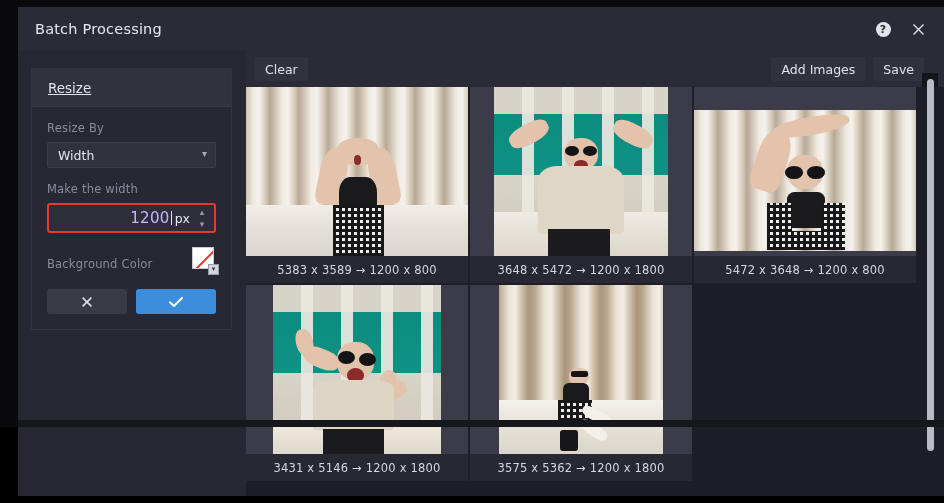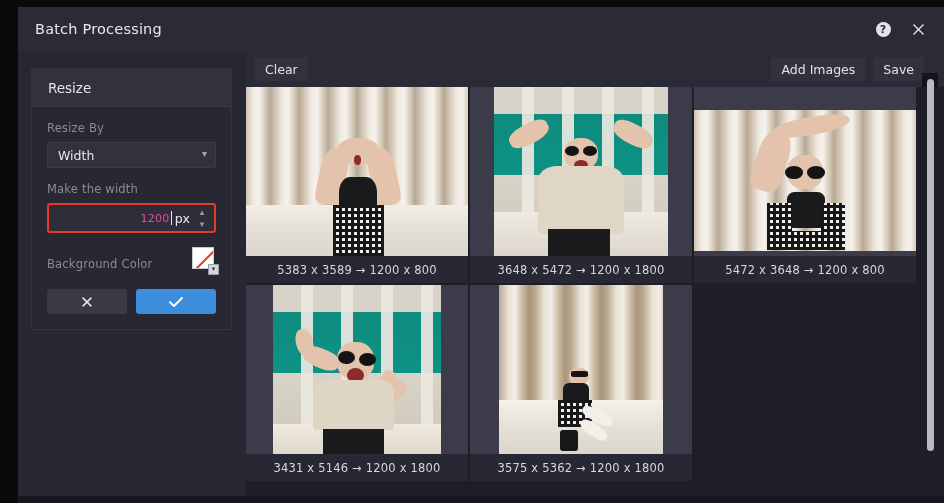--- a/index.html
+++ b/index.html
@@ -6,21 +6,21 @@
   html, body {
     margin: 0; padding: 0;
     width: 944px; height: 503px;
     overflow: hidden;
     background: #000000;
     font-family: "DejaVu Sans", "Liberation Sans", sans-serif;
   }
 
   #app {
     position: relative;
-    width: 944px; height: 503px;
+    width: 944px; height: 427px;
     background: #0a0a0c;
   }
 
   
   #dialog {
     position: absolute;
     left: 18px; top: 7px;
     width: 926px; height: 489px;
     background: #272733;
     display: flex;
@@ -92,20 +92,21 @@
   }
   #panel-header {
     height: 38px;
     background: #32323e;
     display: flex;
     align-items: center;
     padding-left: 16px;
     font-size: 13.5px;
     color: #e4e5ea;
     border-bottom: 1px solid #3a3a46;
+    text-decoration: underline;
   }
   #panel-body {
     padding: 14px 15px 15px 15px;
   }
 
   .field-label {
     font-size: 11.5px;
     color: #8a8b98;
     margin-bottom: 7px;
     letter-spacing: .2px;
@@ -146,22 +147,22 @@
   }
   .num-inner {
     flex: 1 1 auto;
     display: flex;
     align-items: center;
     justify-content: flex-end;
     gap: 0px;
     height: 100%;
   }
   .num-value {
-    font-size: 11px;
-    color: #ec4899;
+    font-size: 15px;
+    color: #c4b5fd;
     letter-spacing: .3px;
   }
   .caret {
     display: inline-block;
     width: 1px;
     height: 14px;
     background: #e7e8ee;
     margin: 0 3px 0 1px;
   }
   .num-unit {

